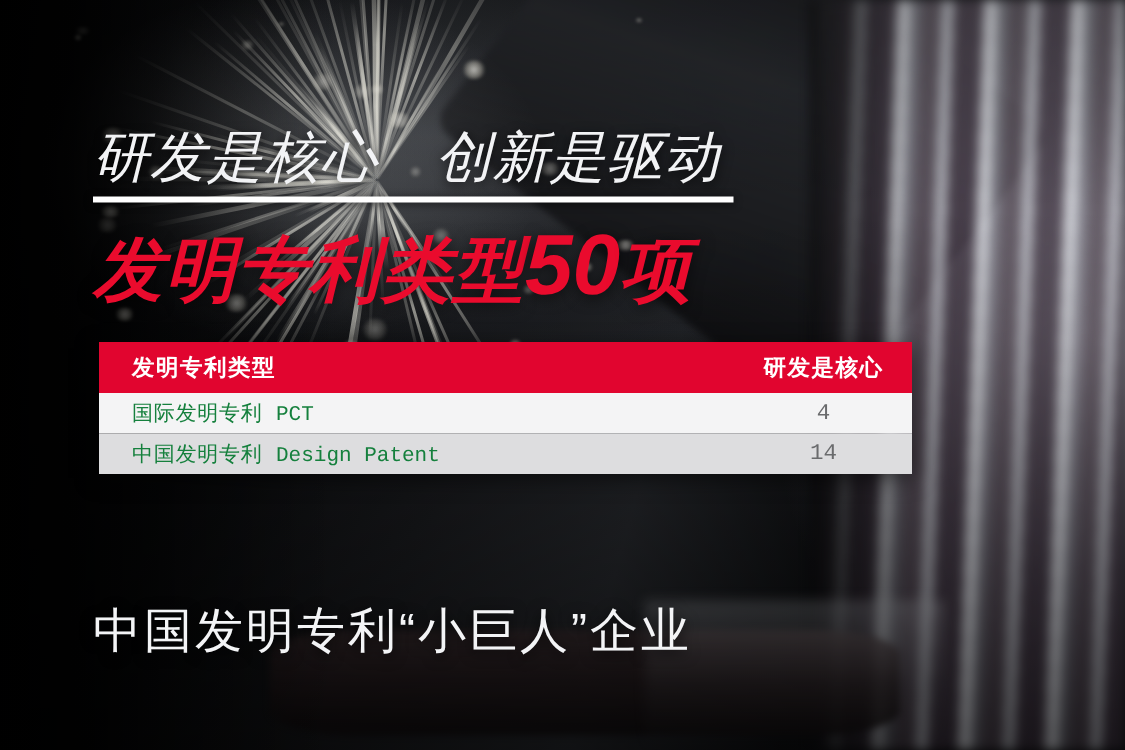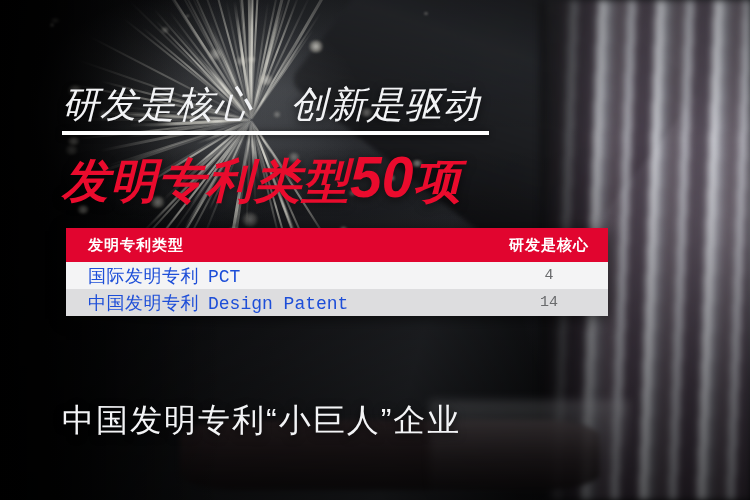--- a/index.html
+++ b/index.html
@@ -139,22 +139,22 @@
     text-align:left;
     vertical-align:middle;
   }
   .patent-table thead th.num-col {
     text-align:center;
     width:118px;
     padding:0;
   }
   .patent-table tbody td {
     height:27px;
-    font-size:18px;
-    color:#1d4ed8;
+    font-size:14px;
+    color:#15803d;
     padding:0 22px;
     vertical-align:middle;
     white-space:nowrap;
   }
   .patent-table tbody td.num-col {
     text-align:center;
     width:118px;
     padding:0;
     color:#6a6b6d;
     font-size:15px;

